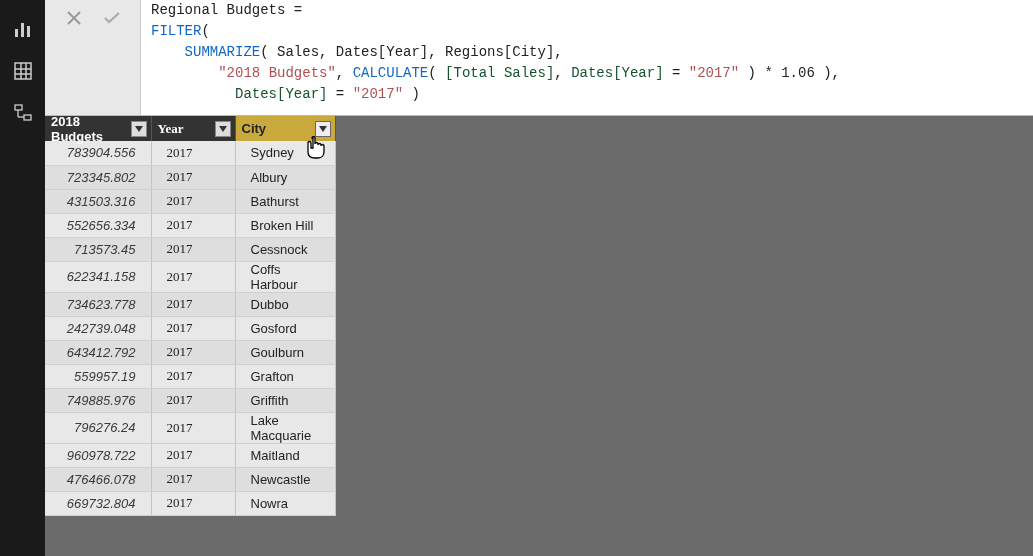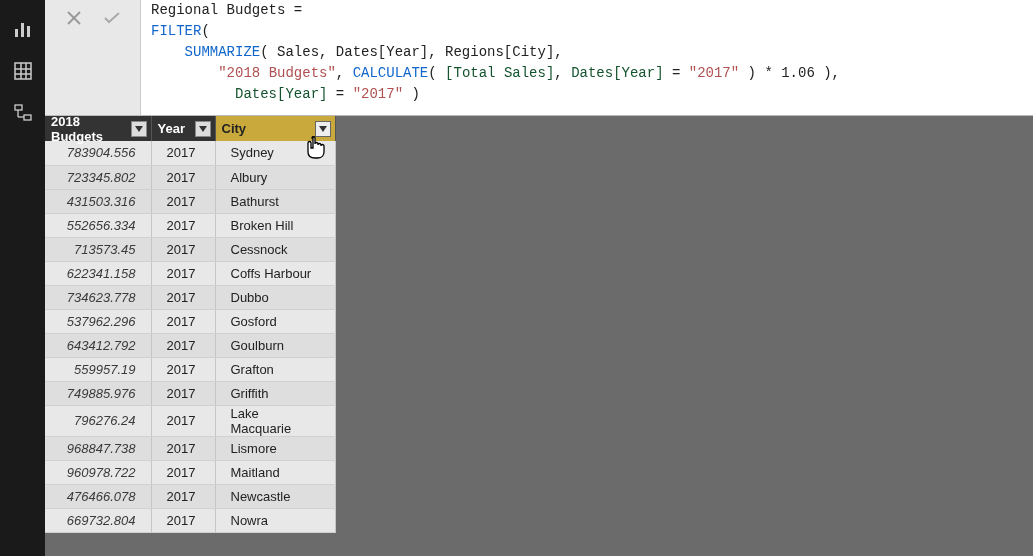--- a/index.html
+++ b/index.html
@@ -129,22 +129,22 @@
     background: #e8e8e8;
     color: #222;
   }
   table.data tr.alt td { background: #dedede; }
   table.data td.num {
     text-align: right;
     font-style: italic;
     color: #3a3a3a;
   }
   .col-budget { width: 106px; }
-  .col-year   { width: 64px; }
-  .col-city   { width: 120px; }
+  .col-year   { width: 84px; font-family: Liberation Serif, serif; }
+  .col-city   { width: 100px; }
   .cursor-hand {
     position: absolute;
     pointer-events: none;
     z-index: 100;
   }
 </style>
 </head>
 <body>
 
 <div class="sidebar">
@@ -262,21 +262,21 @@
             <td class="num col-budget">622341.158</td>
             <td class="col-year">2017</td>
             <td class="col-city">Coffs Harbour</td>
           </tr>
           <tr class="alt">
             <td class="num col-budget">734623.778</td>
             <td class="col-year">2017</td>
             <td class="col-city">Dubbo</td>
           </tr>
           <tr>
-            <td class="num col-budget">537962.296</td>
+            <td class="num col-budget">242739.048</td>
             <td class="col-year">2017</td>
             <td class="col-city">Gosford</td>
           </tr>
           <tr class="alt">
             <td class="num col-budget">643412.792</td>
             <td class="col-year">2017</td>
             <td class="col-city">Goulburn</td>
           </tr>
           <tr>
             <td class="num col-budget">559957.19</td>
@@ -285,25 +285,20 @@
           </tr>
           <tr class="alt">
             <td class="num col-budget">749885.976</td>
             <td class="col-year">2017</td>
             <td class="col-city">Griffith</td>
           </tr>
           <tr>
             <td class="num col-budget">796276.24</td>
             <td class="col-year">2017</td>
             <td class="col-city">Lake Macquarie</td>
-          </tr>
-          <tr class="alt">
-            <td class="num col-budget">968847.738</td>
-            <td class="col-year">2017</td>
-            <td class="col-city">Lismore</td>
           </tr>
           <tr>
             <td class="num col-budget">960978.722</td>
             <td class="col-year">2017</td>
             <td class="col-city">Maitland</td>
           </tr>
           <tr class="alt">
             <td class="num col-budget">476466.078</td>
             <td class="col-year">2017</td>
             <td class="col-city">Newcastle</td>

